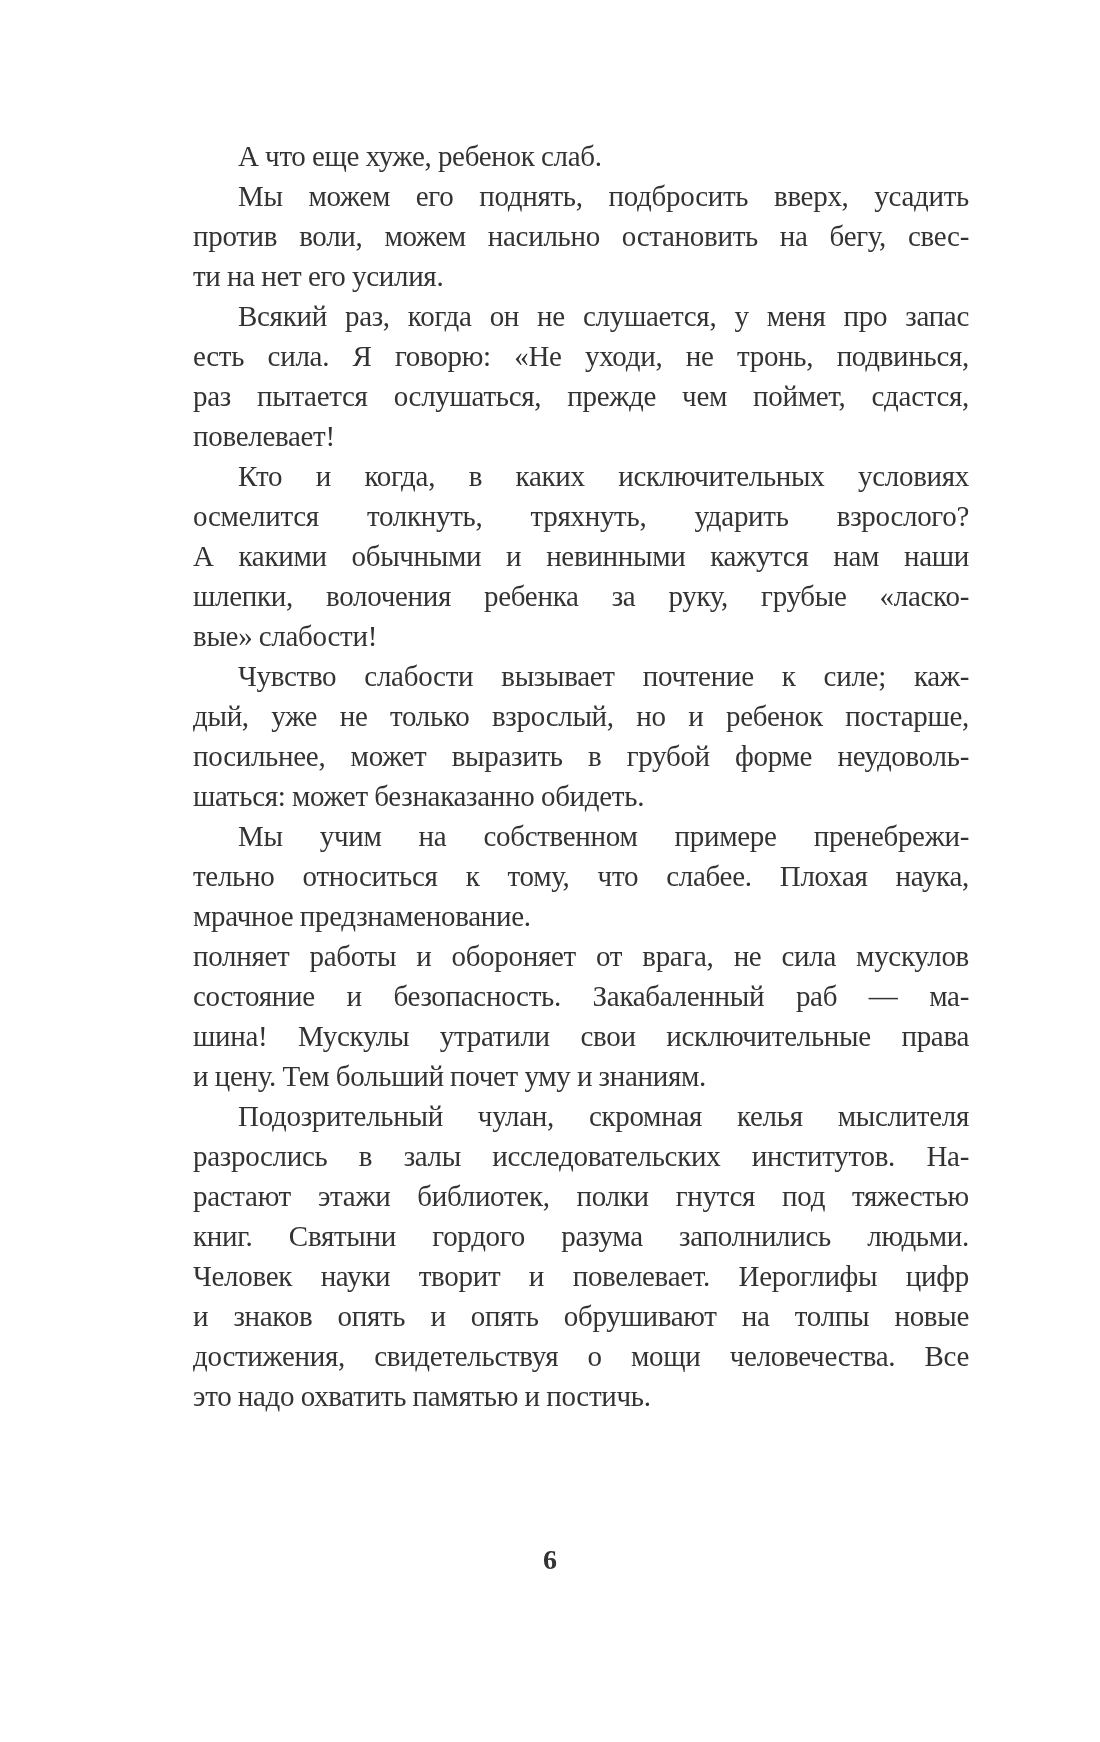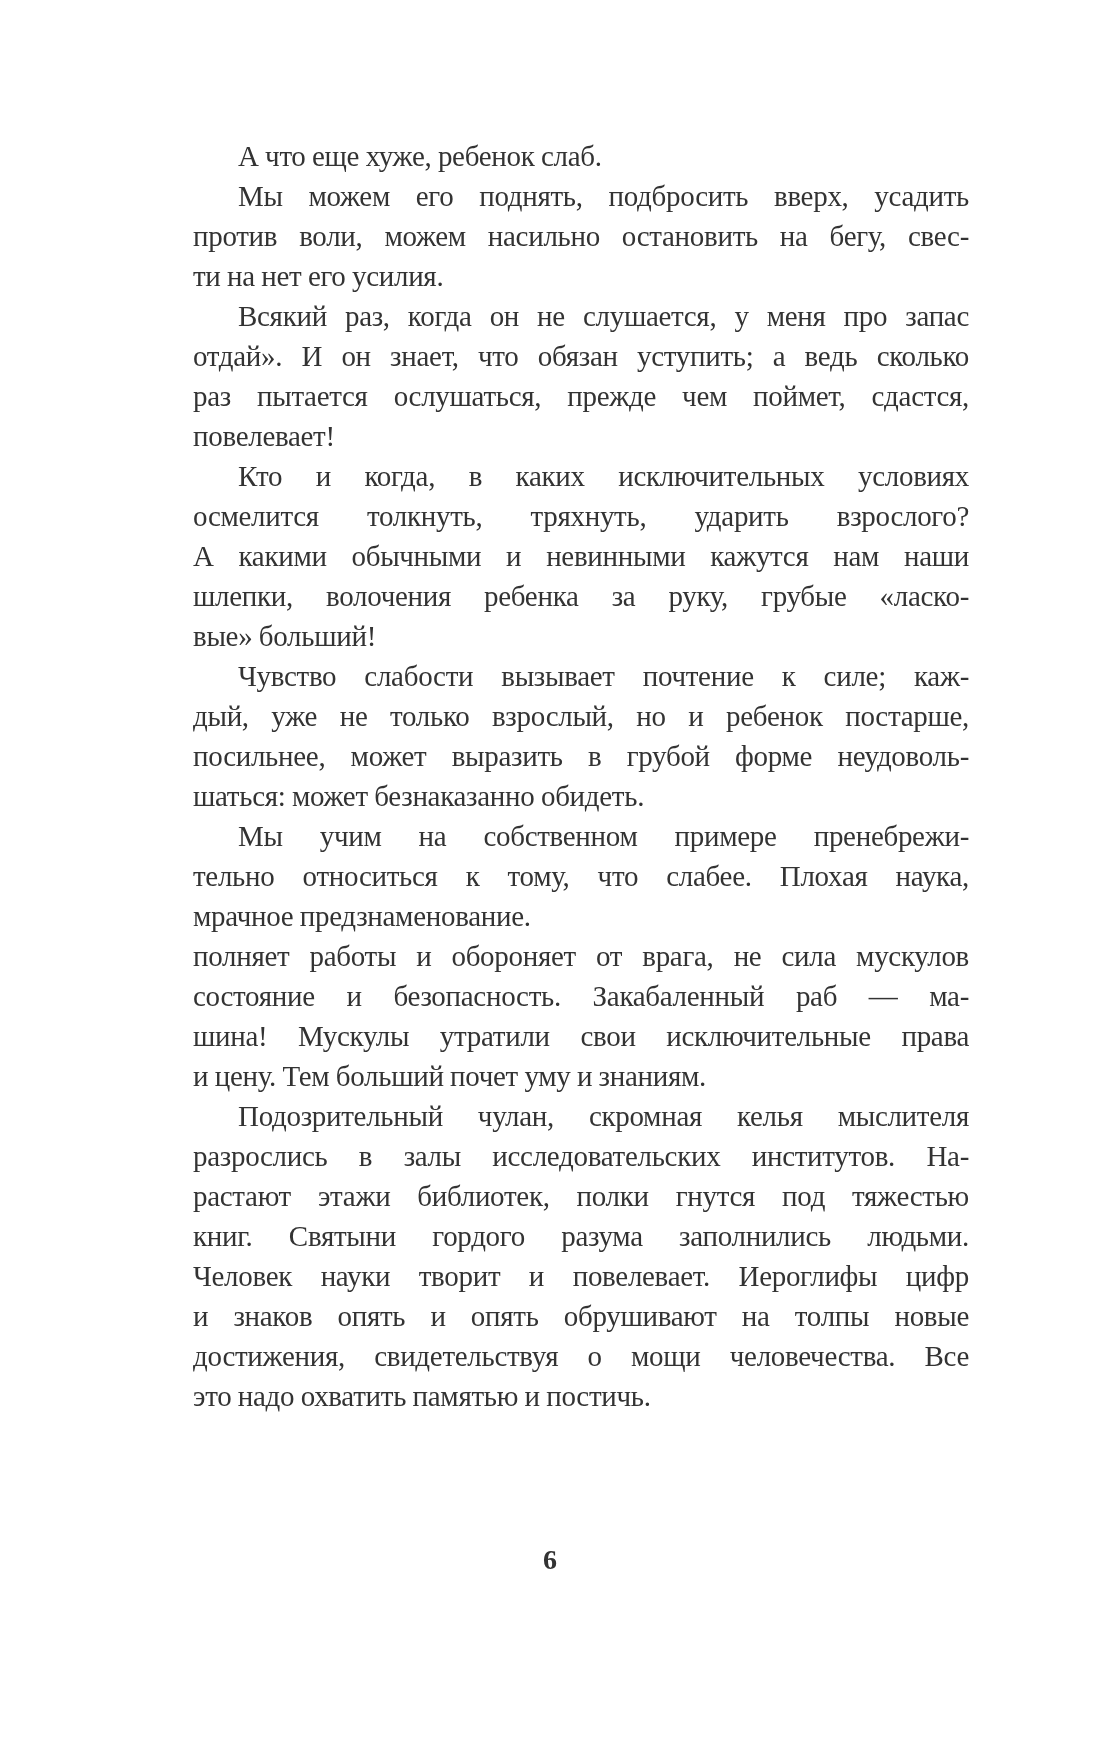--- a/index.html
+++ b/index.html
@@ -78,31 +78,31 @@
     </p>
 
     <p class="paragraph">
       <span class="line first">Мы можем его поднять, подбросить вверх, усадить</span>
       <span class="line cont">против воли, можем насильно остановить на бегу, свес-</span>
       <span class="line cont last">ти на нет его усилия.</span>
     </p>
 
     <p class="paragraph">
       <span class="line first">Всякий раз, когда он не слушается, у меня про запас</span>
-      <span class="line cont">отдай». И он знает, что обязан уступить; а ведь сколько</span>
+      <span class="line cont">есть сила. Я говорю: «Не уходи, не тронь, подвинься,</span>
       <span class="line cont">раз пытается ослушаться, прежде чем поймет, сдастся,</span>
       <span class="line cont last">повелевает!</span>
     </p>
 
     <p class="paragraph">
       <span class="line first">Кто и когда, в каких исключительных условиях</span>
       <span class="line cont">осмелится толкнуть, тряхнуть, ударить взрослого?</span>
       <span class="line cont">А какими обычными и невинными кажутся нам наши</span>
       <span class="line cont">шлепки, волочения ребенка за руку, грубые «ласко-</span>
-      <span class="line cont last">вые» больший!</span>
+      <span class="line cont last">вые» слабости!</span>
     </p>
 
     <p class="paragraph">
       <span class="line first">Чувство слабости вызывает почтение к силе; каж-</span>
       <span class="line cont">дый, уже не только взрослый, но и ребенок постарше,</span>
       <span class="line cont">посильнее, может выразить в грубой форме неудоволь-</span>
       <span class="line cont last">шаться: может безнаказанно обидеть.</span>
     </p>
 
     <p class="paragraph">

